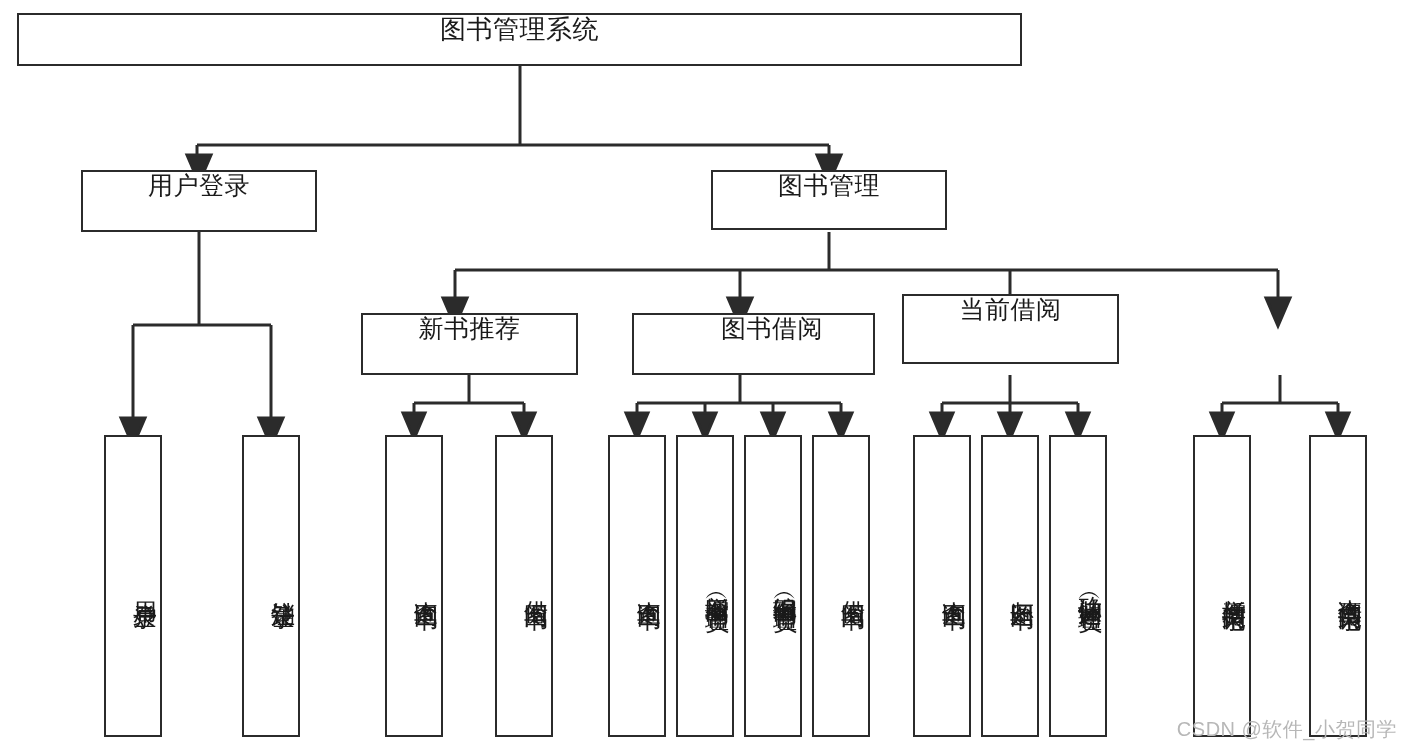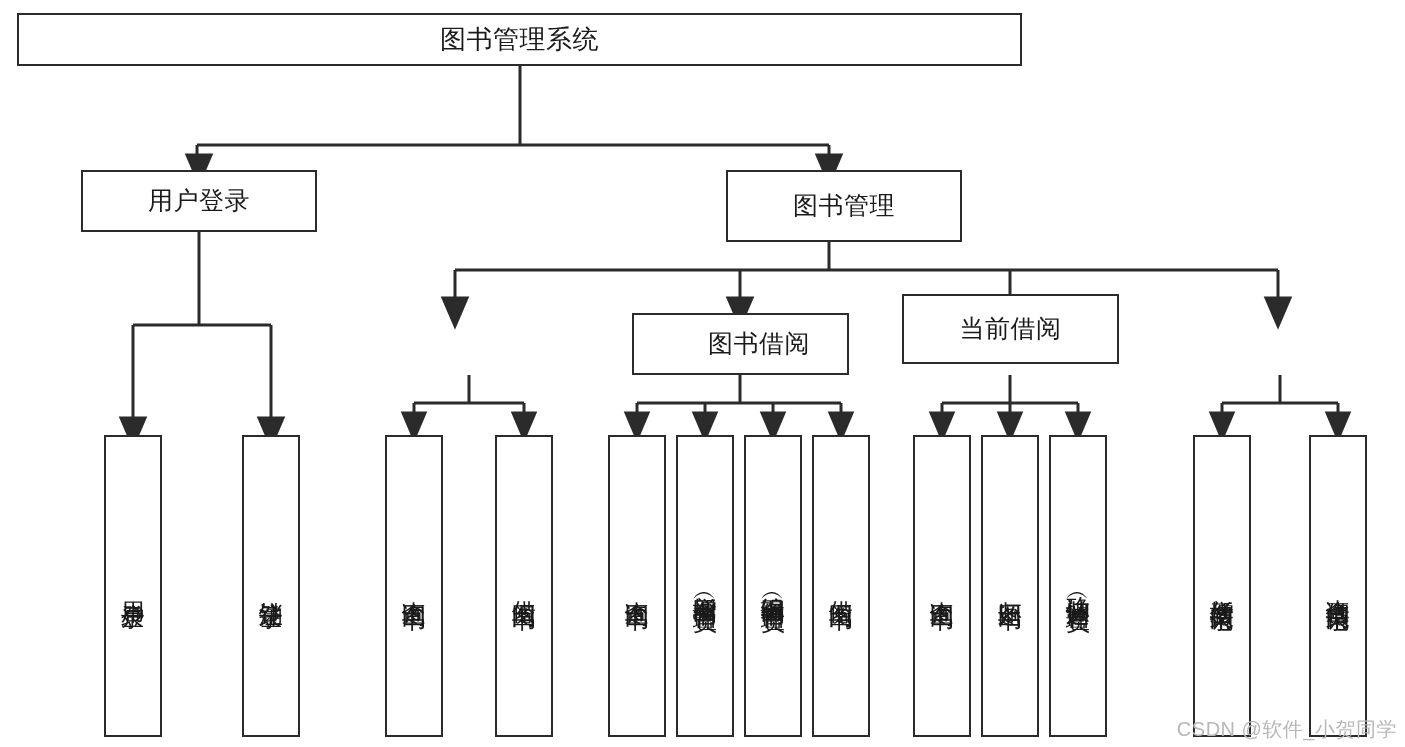--- a/index.html
+++ b/index.html
@@ -21,21 +21,20 @@
     width: 1405px;
     height: 747px;
     pointer-events: none;
   }
   .node {
     position: absolute;
     box-sizing: border-box;
     border: 2.5px solid #2b2b2b;
     background: #ffffff;
     display: flex;
-    align-items: center;
     justify-content: center;
     color: #1a1a1a;
     letter-spacing: 0.5px;
   }
   .node.h {
     font-size: 25px;
     line-height: 1.1;
   }
   .node.v {
     writing-mode: vertical-rl;
@@ -143,25 +142,28 @@
     </g>
   </svg>
 
   <div class="node h" id="root-node" style="left:17px; top:13px; width:1005px; height:53px;">
     <span>图书管理系统</span>
   </div>
 
   <div class="node h" style="left:81px; top:170px; width:236px; height:62px;">
     <span>用户登录</span>
   </div>
-  <div class="node h" style="left:711px; top:170px; width:236px; height:72px;margin-left:15px;">
+  <div class="node h" style="left:711px; top:170px; width:236px; height:60px;">
     <span>图书管理</span>
   </div>
 
-  <div class="node h" style="left:632px; top:313px; width:217px; height:62px;padding-left:37px;">
+  <div class="node h" style="left:361px; top:313px; width:217px; height:62px;">
+    <span>新书推荐</span>
+  </div>
+  <div class="node h" style="left:632px; top:313px; width:243px; height:62px;padding-left:37px;">
     <span>图书借阅</span>
   </div>
   <div class="node h" style="left:902px; top:294px; width:217px; height:70px;">
     <span>当前借阅</span>
   </div>
 
   <div class="node v" style="left:104px; top:435px; width:58px; height:302px;">
     <span>用户登录</span>
   </div>
   <div class="node v" style="left:242px; top:435px; width:58px; height:302px;">

